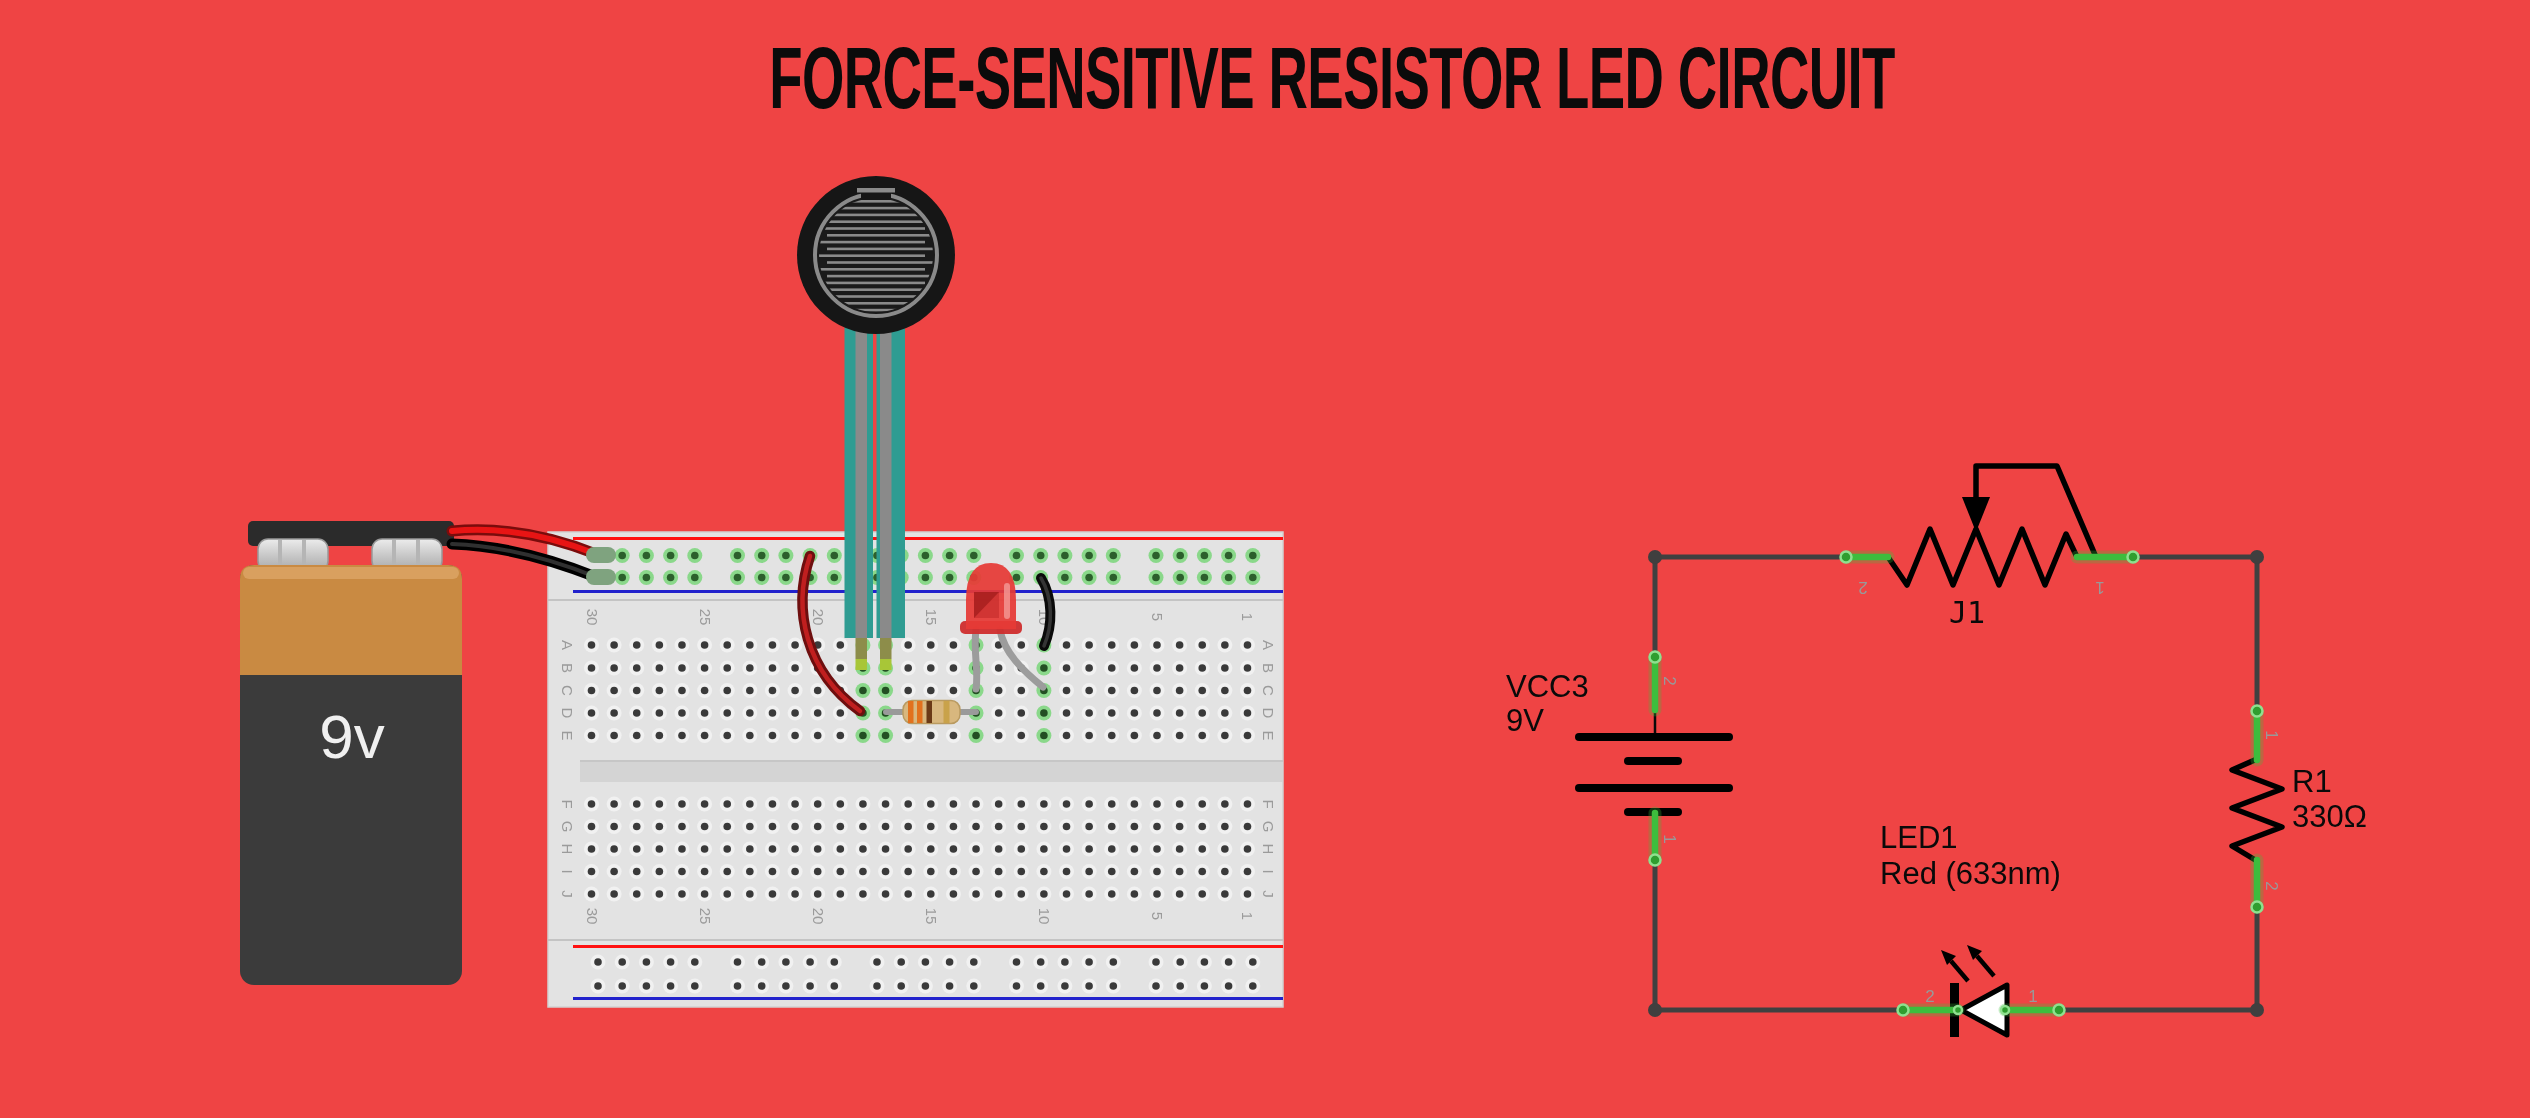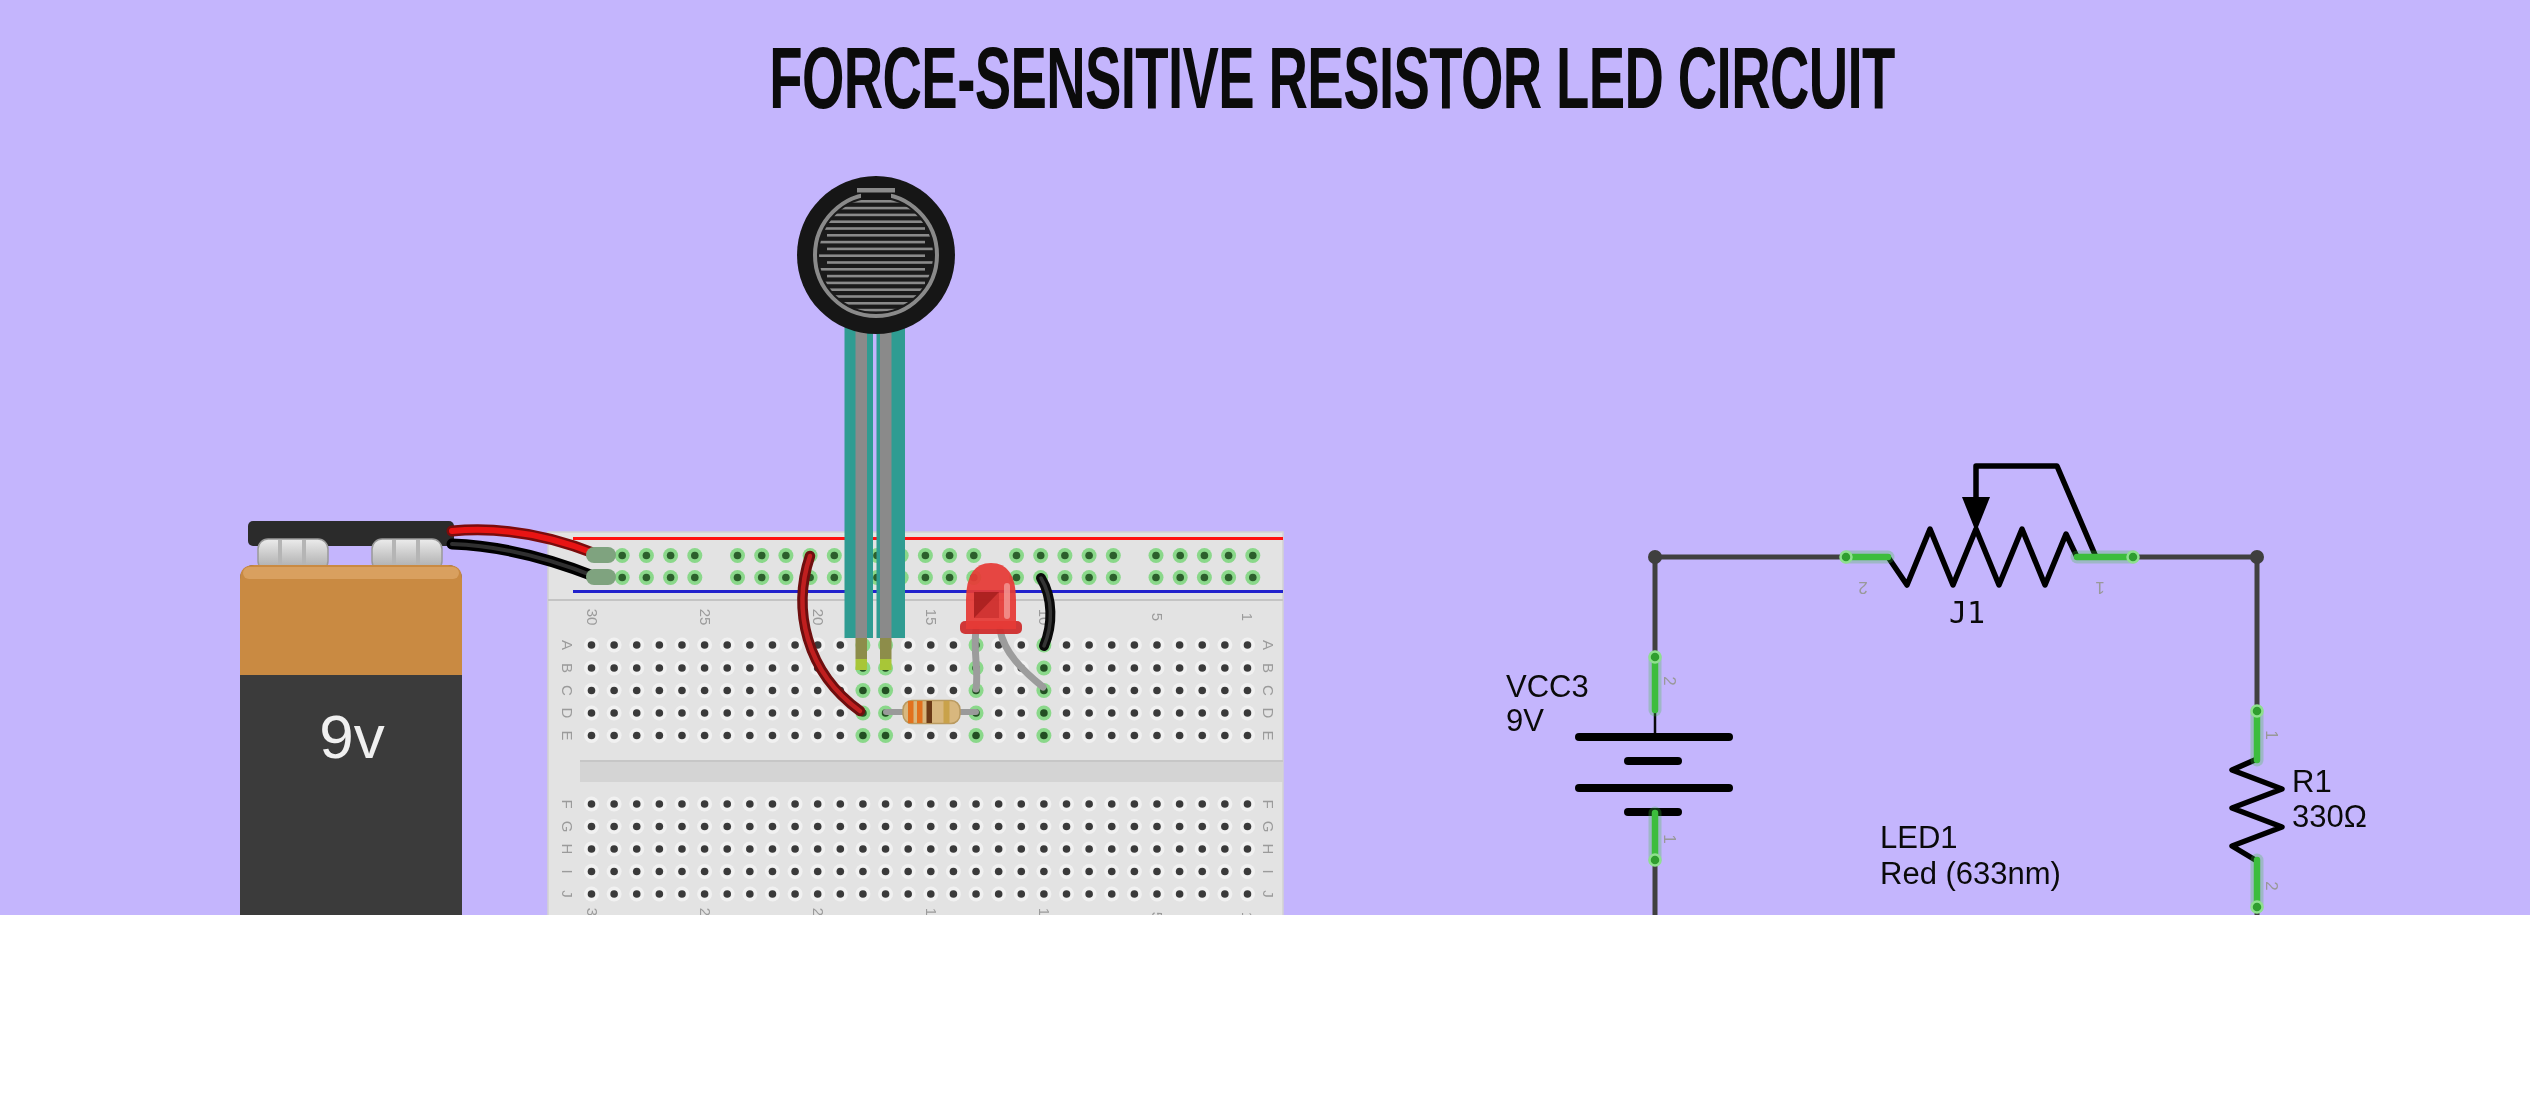--- a/index.html
+++ b/index.html
@@ -1,16 +1,16 @@
 <!DOCTYPE html>
 <html><head>
 <meta charset="utf-8">
 <style>
   html,body{margin:0;padding:0;background:#ffffff;}
-  .stage{position:relative;width:2530px;height:915px;background:#c4b5fd;overflow:hidden;}
+  .stage{position:relative;width:2530px;height:1118px;background:#ef4444;overflow:hidden;}
   svg{display:block;}
   text{font-family:"Liberation Sans",sans-serif;}
   .title-text{font-size:88px;font-weight:bold;fill:#0b0b0b;letter-spacing:-1px;}
   .bb-label{font-size:15px;fill:#9b9b9b;}
   .sch-label{font-size:31px;fill:#0a0a0a;}
   .sch-mono{font-family:"DejaVu Sans Mono","Liberation Mono",monospace;font-size:30px;fill:#0a0a0a;}
   .pin-num{font-size:17px;fill:#999999;}
   .batt-text{font-size:62px;fill:#f0f0f0;}
 </style>
 </head>

